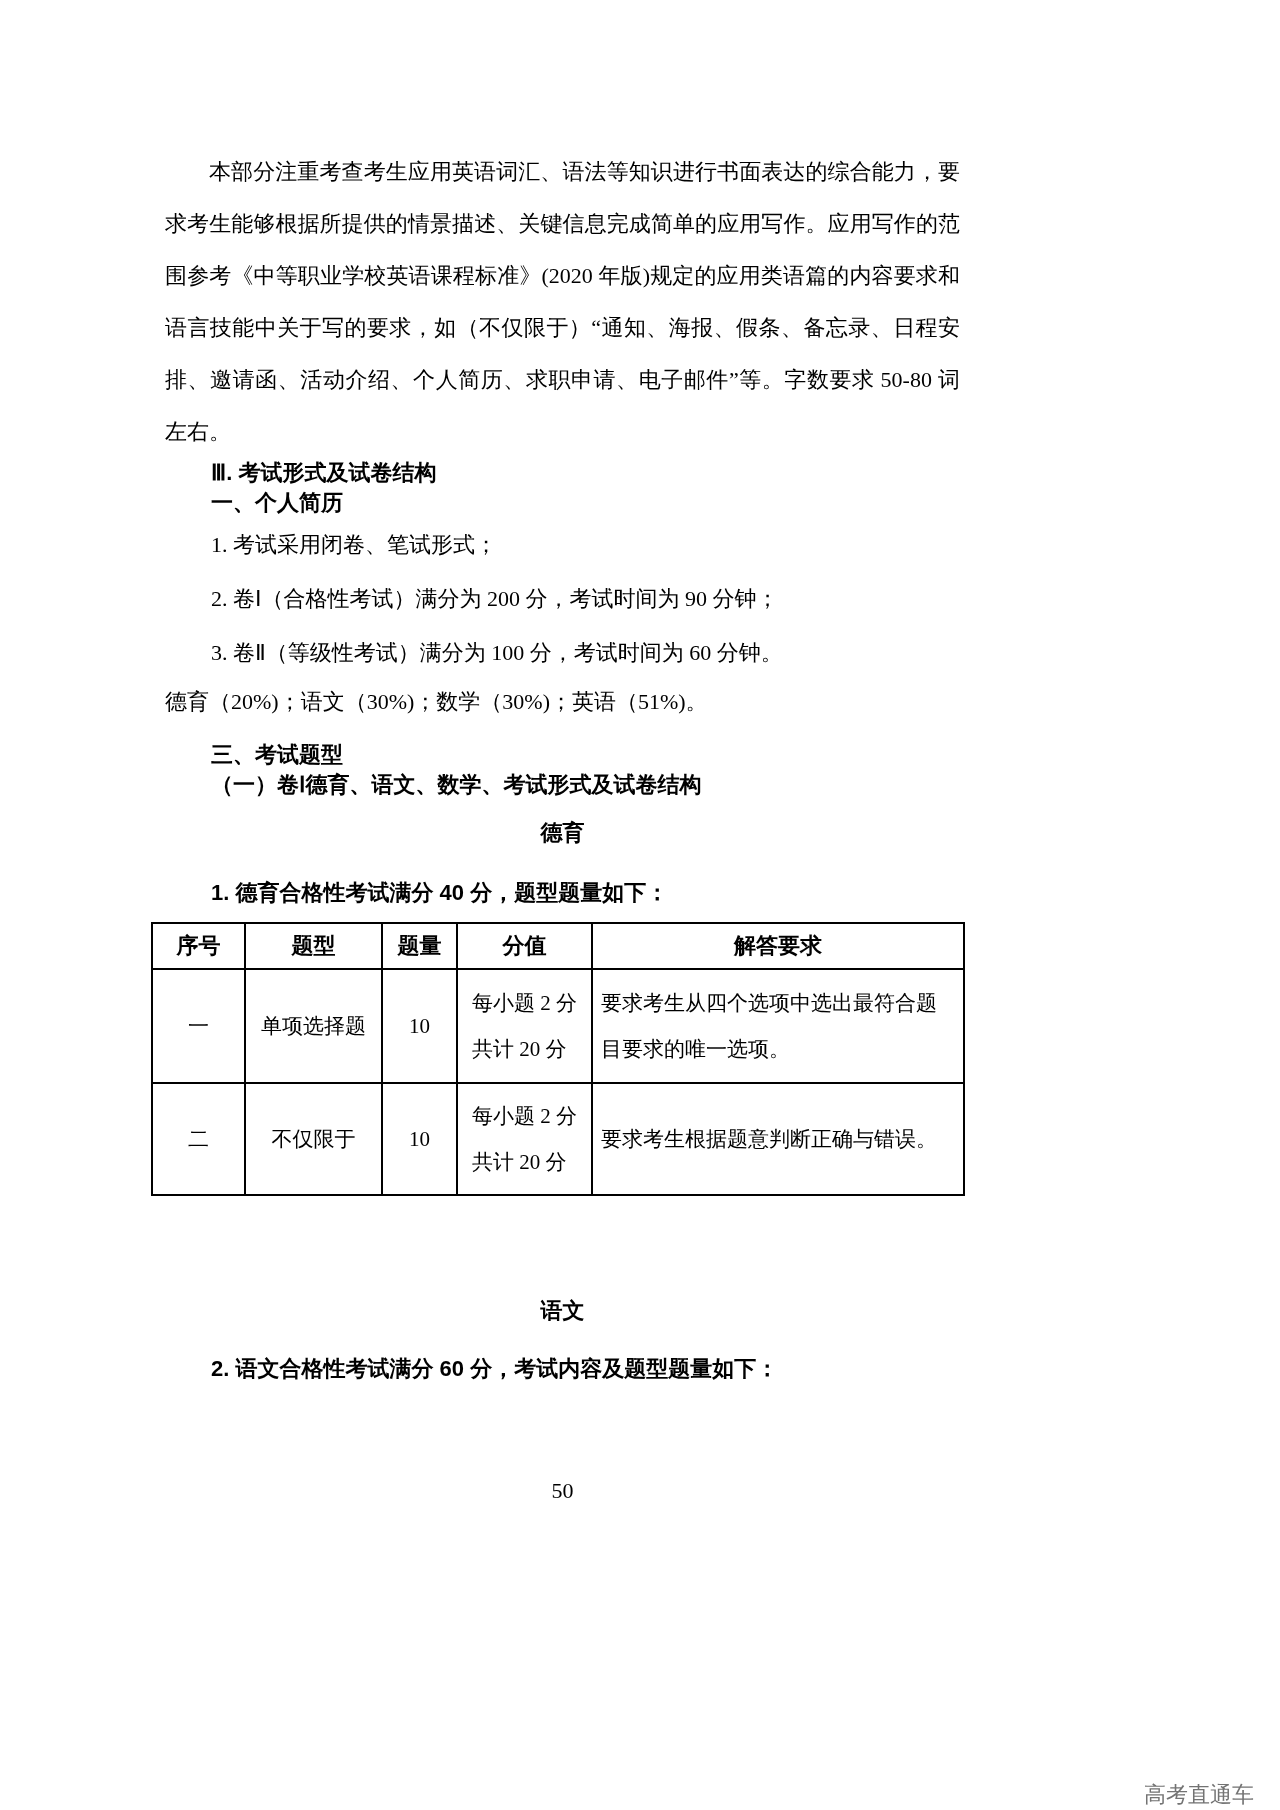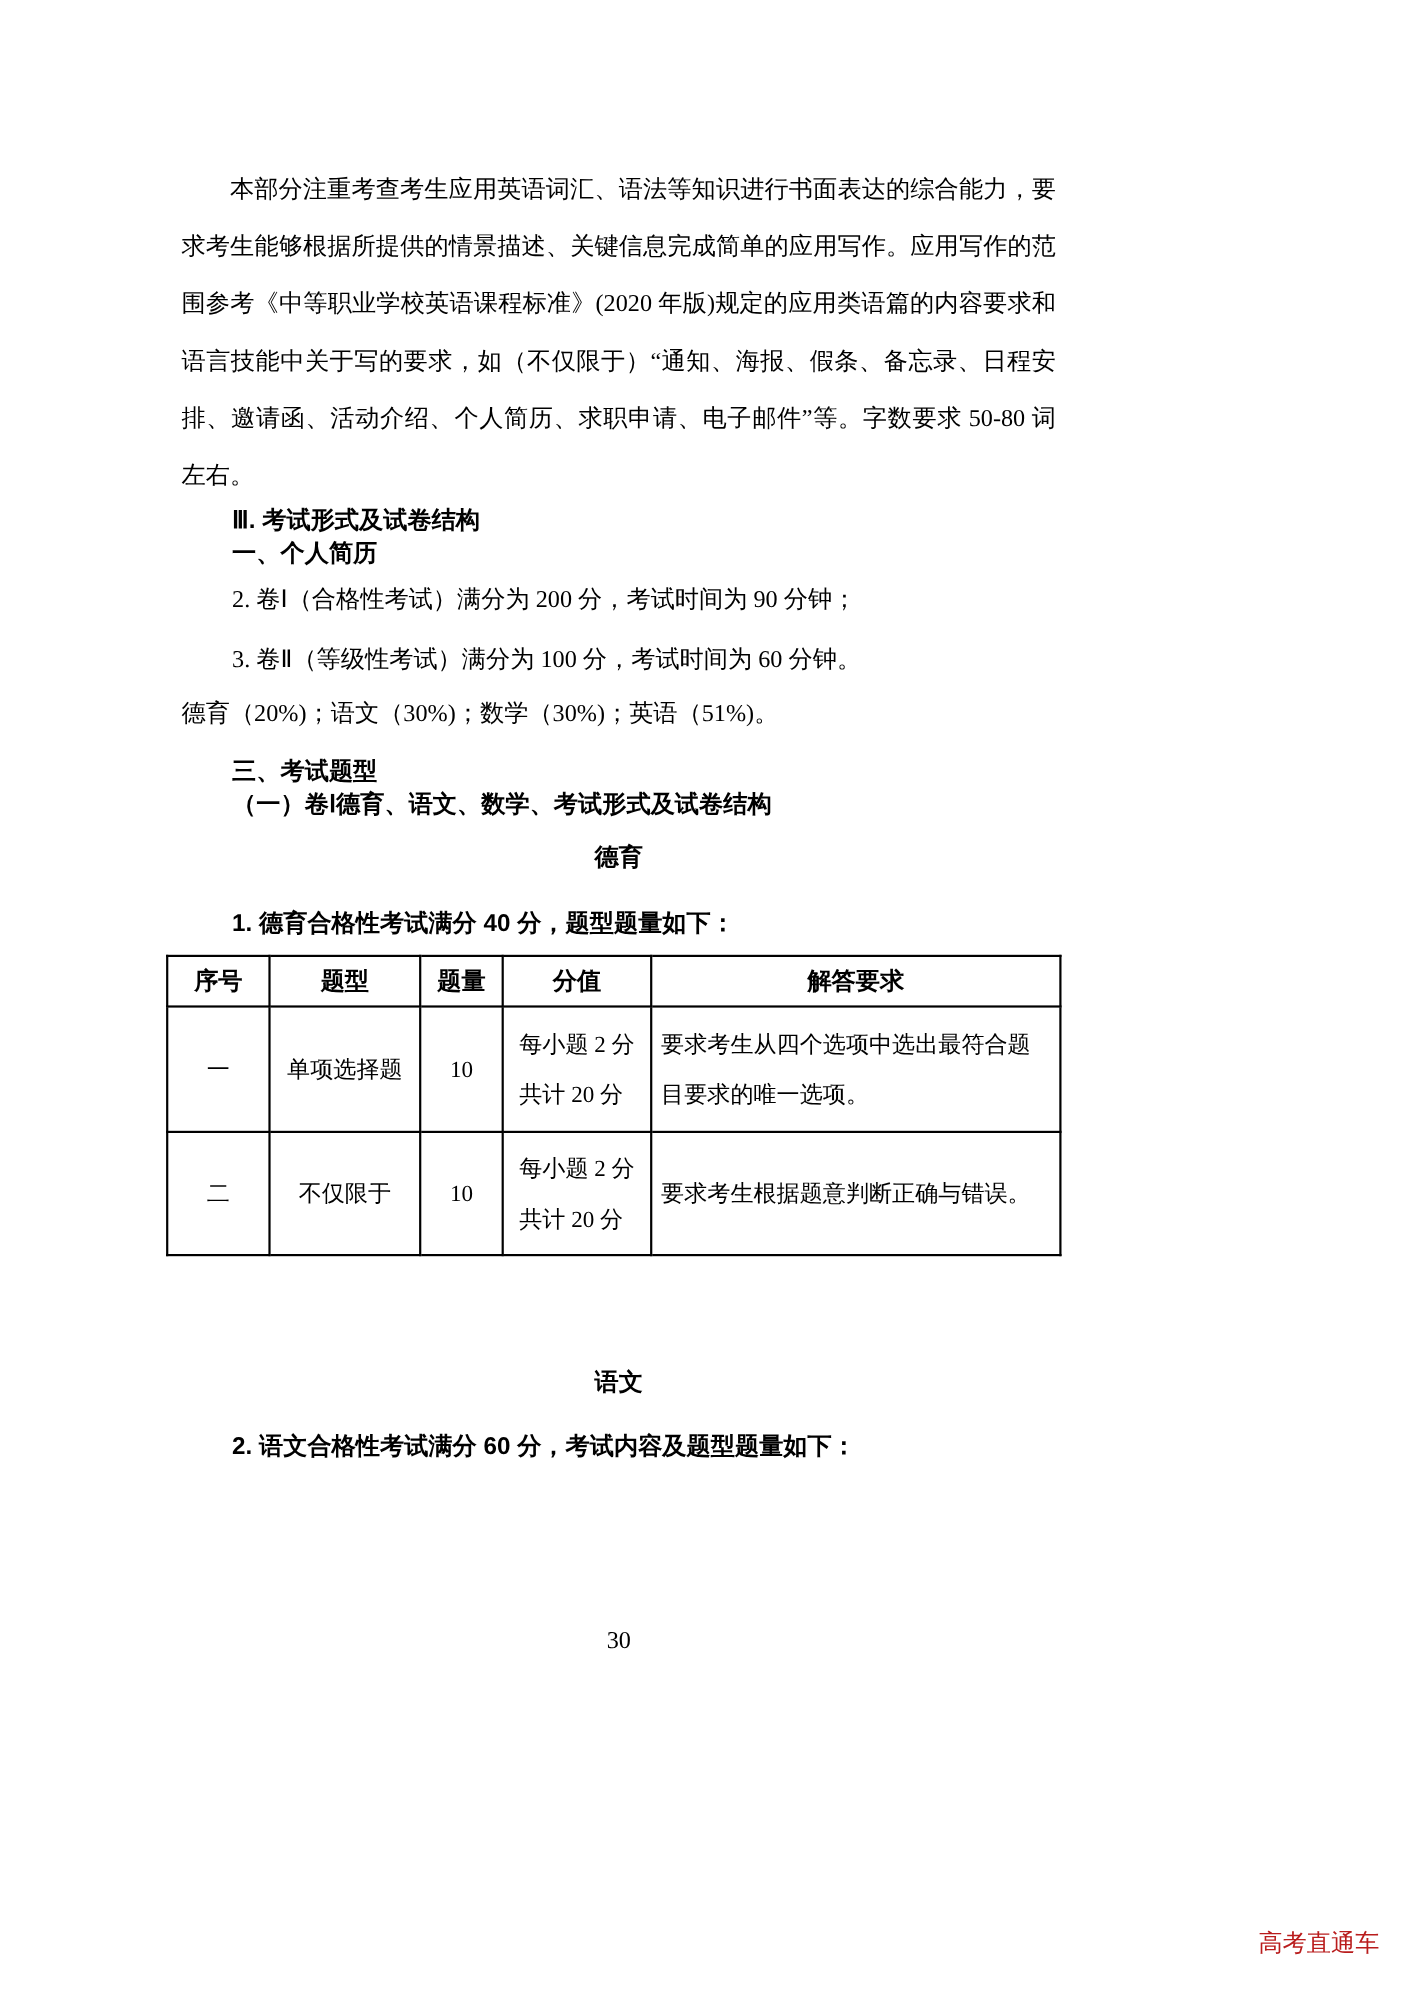--- a/index.html
+++ b/index.html
@@ -79,38 +79,39 @@
     position: absolute;
     left: 165px;
     top: 1478px;
     width: 795px;
     text-align: center;
     font-size: 22px;
   }
   .watermark {
     position: absolute;
     right: 26px;
-    bottom: 28px;
+    bottom: 0;
     font-size: 22px;
-    color: #b91c1c;
+    color: #737373;
     font-family: "Liberation Sans", sans-serif;
   }
 </style>
 </head>
 <body>
 
 <div class="page">
   <div class="content">
 
     <p class="body indent">本部分注重考查考生应用英语词汇、语法等知识进行书面表达的综合能力，要求考生能够根据所提供的情景描述、关键信息完成简单的应用写作。应用写作的范围参考《中等职业学校英语课程标准》(2020 年版)规定的应用类语篇的内容要求和语言技能中关于写的要求，如（不仅限于）“通知、海报、假条、备忘录、日程安排、邀请函、活动介绍、个人简历、求职申请、电子邮件”等。字数要求 50-80 词左右。</p>
 
     <h3 class="hei pl2 sec-heading">Ⅲ. 考试形式及试卷结构</h3>
 
     <h4 class="hei pl2 sub-heading">一、个人简历</h4>
 
+    <p class="body li pl2">1. 考试采用闭卷、笔试形式；</p>
     <p class="body li pl2">2. 卷Ⅰ（合格性考试）满分为 200 分，考试时间为 90 分钟；</p>
     <p class="body li pl2">3. 卷Ⅱ（等级性考试）满分为 100 分，考试时间为 60 分钟。</p>
 
     <p class="body ratio-text">德育（20%)；语文（30%)；数学（30%)；英语（51%)。</p>
 
     <h4 class="hei pl2 types-heading">三、考试题型</h4>
     <h4 class="hei pl2 volume-sub">（一）卷Ⅰ德育、语文、数学、考试形式及试卷结构</h4>
 
     <div class="hei subject-title">德育</div>
 
@@ -156,15 +157,15 @@
         </tr>
       </tbody>
     </table>
 
     <div class="hei subject-title subject-chinese">语文</div>
 
     <p class="hei pl2 table-intro">2. 语文合格性考试满分 60 分，考试内容及题型题量如下：</p>
 
   </div>
 
-  <div class="page-number">30</div>
+  <div class="page-number">50</div>
   <div class="watermark">高考直通车</div>
 </div>
 
 </body></html>

